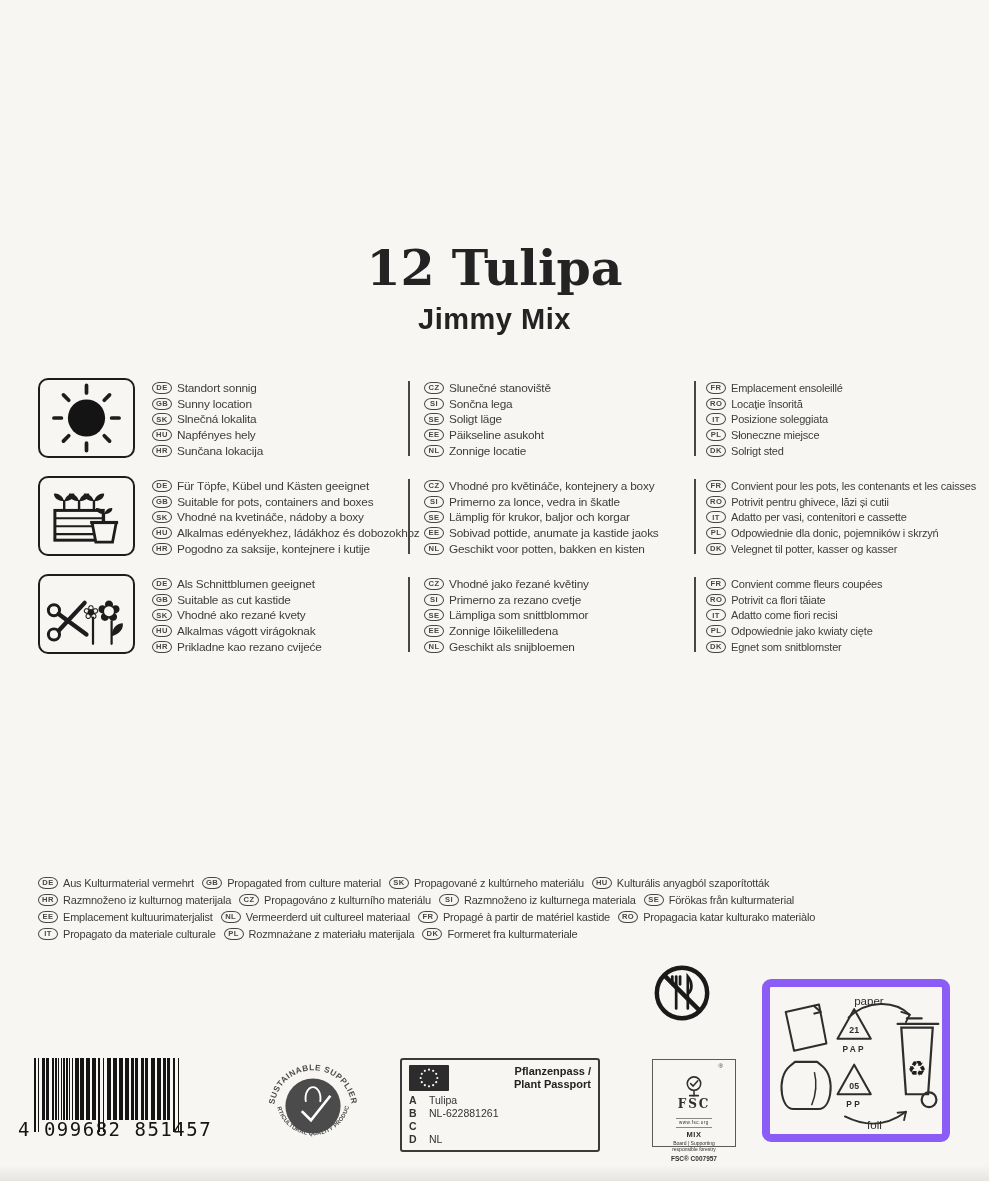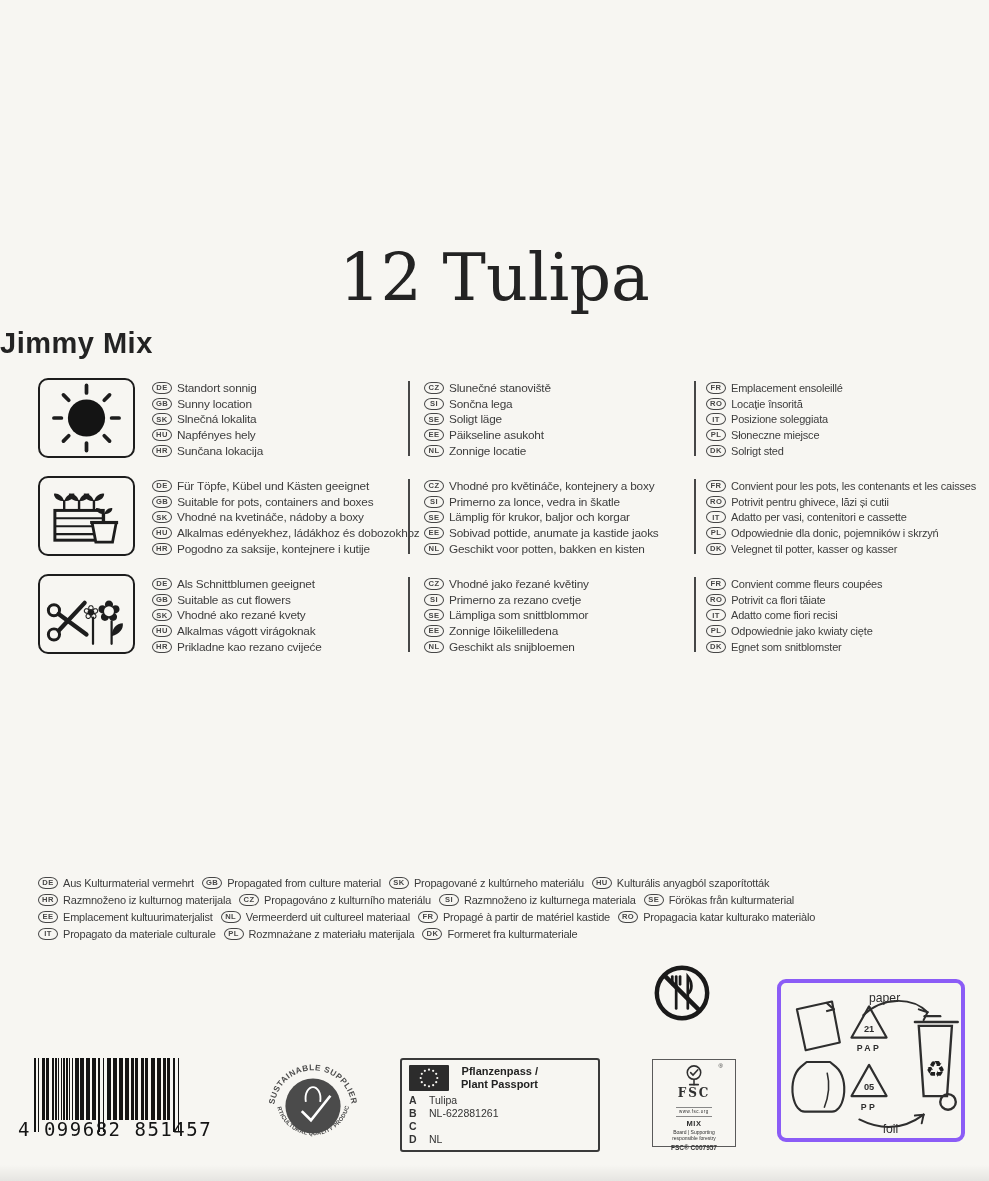--- a/index.html
+++ b/index.html
@@ -3,23 +3,23 @@
 <meta charset="utf-8">
 <style>
   html,body{margin:0;padding:0;background:#e9e8e5;}
   .page{position:relative;width:989px;height:1181px;margin:0 auto;background:#f7f6f2;
         font-family:"Liberation Sans",sans-serif;color:#3c3c3c;overflow:hidden;}
   .page::after{content:"";position:absolute;left:0;right:0;bottom:0;height:16px;
         background:linear-gradient(rgba(0,0,0,0),rgba(0,0,0,.07));pointer-events:none;}
 
   
   .main-title{position:absolute;top:242px;left:0;width:100%;text-align:center;
-        font-family:"DejaVu Serif",serif;font-weight:400;font-size:65px;line-height:1.1;color:#232323;}
-  .sub-title{position:absolute;top:303px;left:0;width:100%;
-        font-weight:700;font-size:29px;letter-spacing:.5px;color:#232323;margin-top:24px;}
+        font-family:"DejaVu Serif",serif;font-weight:700;font-size:49px;line-height:1.1;color:#232323;}
+  .sub-title{position:absolute;top:303px;left:0;width:100%;text-align:center;
+        font-weight:700;font-size:29px;letter-spacing:.5px;color:#232323;}
 
   
   .feat-row{position:absolute;left:0;width:989px;height:84px;}
   .icon-box{position:absolute;left:38px;top:0;width:97px;height:80px;border:2.6px solid #1d1d1d;
         border-radius:10px;box-sizing:border-box;}
   .icon-box svg{width:100%;height:100%;display:block;}
   .feat-col{position:absolute;top:2px;}
   .c1{left:152px;width:252px;} .c2{left:424px;width:262px;} .c3{left:706px;width:280px;}
   .vdiv{position:absolute;top:3px;width:2px;height:75px;background:#474747;}
   .d1{left:408px;} .d2{left:694px;}
@@ -50,42 +50,42 @@
   .bar.tall{height:74px;}
   .barcode-digits{position:absolute;left:0;top:60px;font-family:"DejaVu Sans Mono",monospace;
         font-size:19px;letter-spacing:1.5px;color:#141414;}
 
   
   .supplier-badge{position:absolute;left:267px;top:1060px;width:92px;height:92px;}
 
   
   .passport{position:absolute;left:400px;top:1058px;width:200px;height:94px;border:2px solid #3a3a3a;
         border-radius:3px;box-sizing:border-box;padding:5px 7px;}
-  .pp-head{display:flex;justify-content:flex-start;align-items:flex-start;gap:12px;}
+  .pp-head{display:flex;justify-content:space-between;align-items:flex-start;gap:12px;}
   .eu-flag{width:40px;height:26px;display:block;}
   .pp-title{text-align:right;font-size:11px;font-weight:700;line-height:13px;color:#222;}
   .pp-rows{margin-top:3px;}
   .pp-row{display:flex;font-size:10.5px;line-height:13px;min-height:13px;color:#333;}
   .pp-key{width:20px;font-weight:700;}
 
   
   .fsc{position:absolute;left:652px;top:1059px;width:84px;height:88px;border:1.5px solid #5a5a5a;
-        box-sizing:border-box;text-align:center;padding-top:3px;color:#2f2f2f;}
+        box-sizing:border-box;text-align:center;padding-top:14px;color:#2f2f2f;}
   .fsc-reg{position:absolute;top:3px;right:12px;font-size:6px;}
   .fsc-tree{width:30px;height:25px;display:block;margin:0 auto;}
   .fsc-name{font-family:"DejaVu Serif",serif;font-weight:700;font-size:12px;letter-spacing:2px;line-height:11px;}
   .fsc-url{font-size:4.5px;letter-spacing:.5px;line-height:6px;border-top:.5px solid #888;border-bottom:.5px solid #888;
         display:inline-block;padding:1px 3px;margin:2px 0;}
   .fsc-mix{font-size:7.5px;font-weight:700;letter-spacing:.5px;}
   .fsc-note{font-size:5px;line-height:5.5px;margin-top:2px;padding:0 8px;}
   .fsc-code{font-size:6.5px;font-weight:700;margin-top:3px;}
 
   
-  .recycle-box{position:absolute;left:762px;top:979px;width:188px;height:163px;border:4px solid #8b5cf6;
-        border-radius:9px;box-sizing:border-box;margin-left:15px;}
+  .recycle-box{position:absolute;left:762px;top:979px;width:188px;height:163px;border:8px solid #8b5cf6;
+        border-radius:9px;box-sizing:border-box;}
   .recycle-box svg{width:100%;height:100%;display:block;font-family:"Liberation Sans",sans-serif;}
 </style>
 </head>
 <body>
 
 <div class="page">
 
   <div class="main-title">12 Tulipa</div>
   <div class="sub-title">Jimmy Mix</div>
 
@@ -292,21 +292,21 @@
       </svg>
     </div>
     <div class="feat-col c1">
 
     <div class="lang-line">
           <span class="badge">DE</span>
           <span class="feat-text">Als Schnittblumen geeignet</span>
         </div>
         <div class="lang-line">
           <span class="badge">GB</span>
-          <span class="feat-text">Suitable as cut flowers</span>
+          <span class="feat-text">Suitable as cut kastide</span>
         </div>
         <div class="lang-line">
           <span class="badge">SK</span>
           <span class="feat-text">Vhodné ako rezané kvety</span>
         </div>
         <div class="lang-line">
           <span class="badge">HU</span>
           <span class="feat-text">Alkalmas vágott virágoknak</span>
         </div>
         <div class="lang-line">

